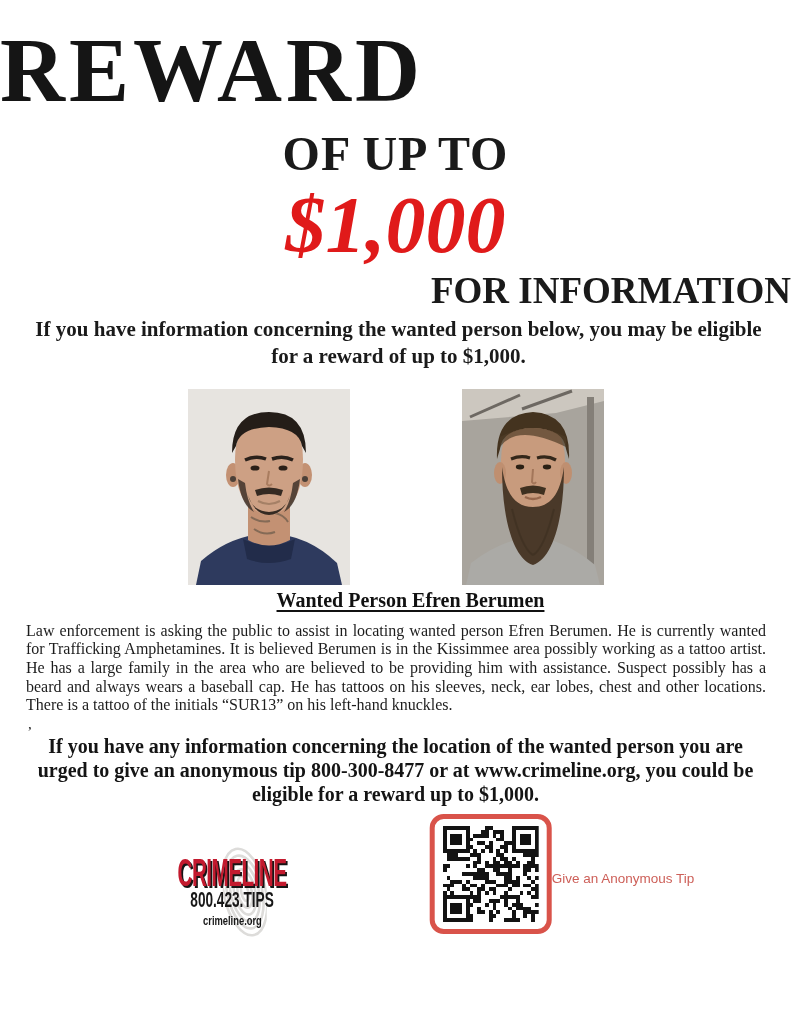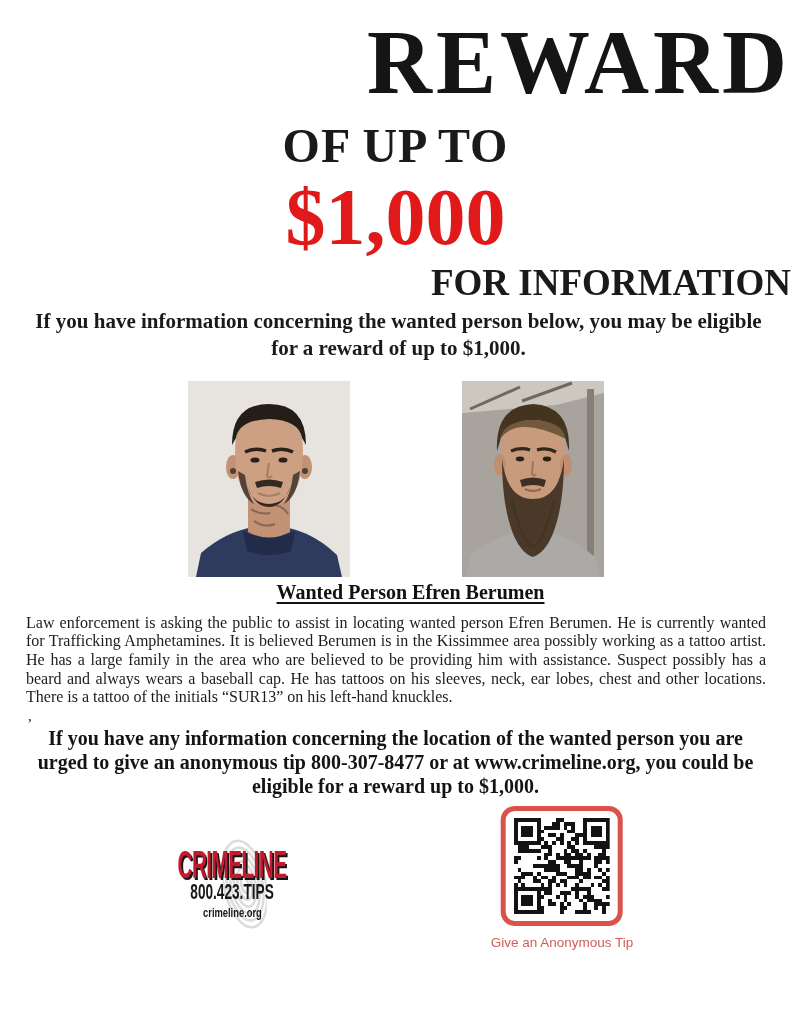--- a/index.html
+++ b/index.html
@@ -10,22 +10,22 @@
     width: 791px;
     height: 1024px;
     margin: 0 auto;
     background: #ffffff;
     overflow: hidden;
     color: #111;
   }
   .content { padding: 0 26px; }
 
   .title {
-    margin-top: 20px;
-    text-align: right;
+    margin-top: 28px;
+    text-align: left;
     font-size: 90px;
     line-height: 0.95;
     font-weight: bold;
     letter-spacing: 4px;
     color: #151515;
   }
   .of-up-to {
     margin-top: 12px;
     text-align: center;
     font-size: 48px;
@@ -33,20 +33,21 @@
     letter-spacing: 1px;
     color: #1a1a1a;
   }
   .amount {
     margin-top: 6px;
     text-align: center;
     font-size: 80px;
     line-height: 0.95;
     font-weight: bold;
     color: var(--reward-red, #e01a1a);
+    font-style: italic;
   }
   .for-information {
     margin-top: 6px;
     text-align: right;
     font-size: 37px;
     font-weight: bold;
     color: #1a1a1a;
   }
   .eligibility {
     margin: 4px auto 0;
@@ -156,21 +157,21 @@
     color: #171717;
     transform: scaleX(0.78);
   }
 
   .qr-block {
     position: absolute;
     left: 562px;
     top: 8px;
     transform: translateX(-50%);
     display: flex;
-    flex-direction: column;
+    flex-direction: row;
     align-items: center;
   }
   .qr-frame {
     width: 122px;
     height: 120px;
     border: 5px solid var(--qr-border-red, #d9534a);
     border-radius: 14px;
     background: #ffffff;
     display: flex;
     align-items: center;
@@ -271,21 +272,21 @@
     </div>
   </div>
 
   <div class="photo-caption">
     <span>Wanted Person Efren Berumen</span>
   </div>
 
   <div class="content">
     <p class="description">Law enforcement is asking the public to assist in locating wanted person Efren Berumen. He is currently wanted for Trafficking Amphetamines. It is believed Berumen is in the Kissimmee area possibly working as a tattoo artist. He has a large family in the area who are believed to be providing him with assistance. Suspect possibly has a beard and always wears a baseball cap. He has tattoos on his sleeves, neck, ear lobes, chest and other locations. There is a tattoo of the initials “SUR13” on his left-hand knuckles.</p>
     <div class="stray-comma">,</div>
-    <p class="cta">If you have any information concerning the location of the wanted person you are urged to give an anonymous tip 800-307-8477 or at www.crimeline.org, you could be eligible for a reward up to $1,000.</p>
+    <p class="cta">If you have any information concerning the location of the wanted person you are urged to give an anonymous tip 800-300-8477 or at www.crimeline.org, you could be eligible for a reward up to $1,000.</p>
   </div>
 
   <div class="footer">
 
     <div class="logo-block">
       <svg class="fingerprint" width="44" height="96" viewBox="0 0 44 96">
         <g transform="rotate(-12 22 48)" stroke="#dddcda" fill="none" stroke-width="2.6">
           <ellipse cx="22" cy="48" rx="3.5" ry="9"></ellipse>
           <ellipse cx="22" cy="48" rx="7" ry="16"></ellipse>
           <ellipse cx="22" cy="48" rx="10.5" ry="23"></ellipse>

